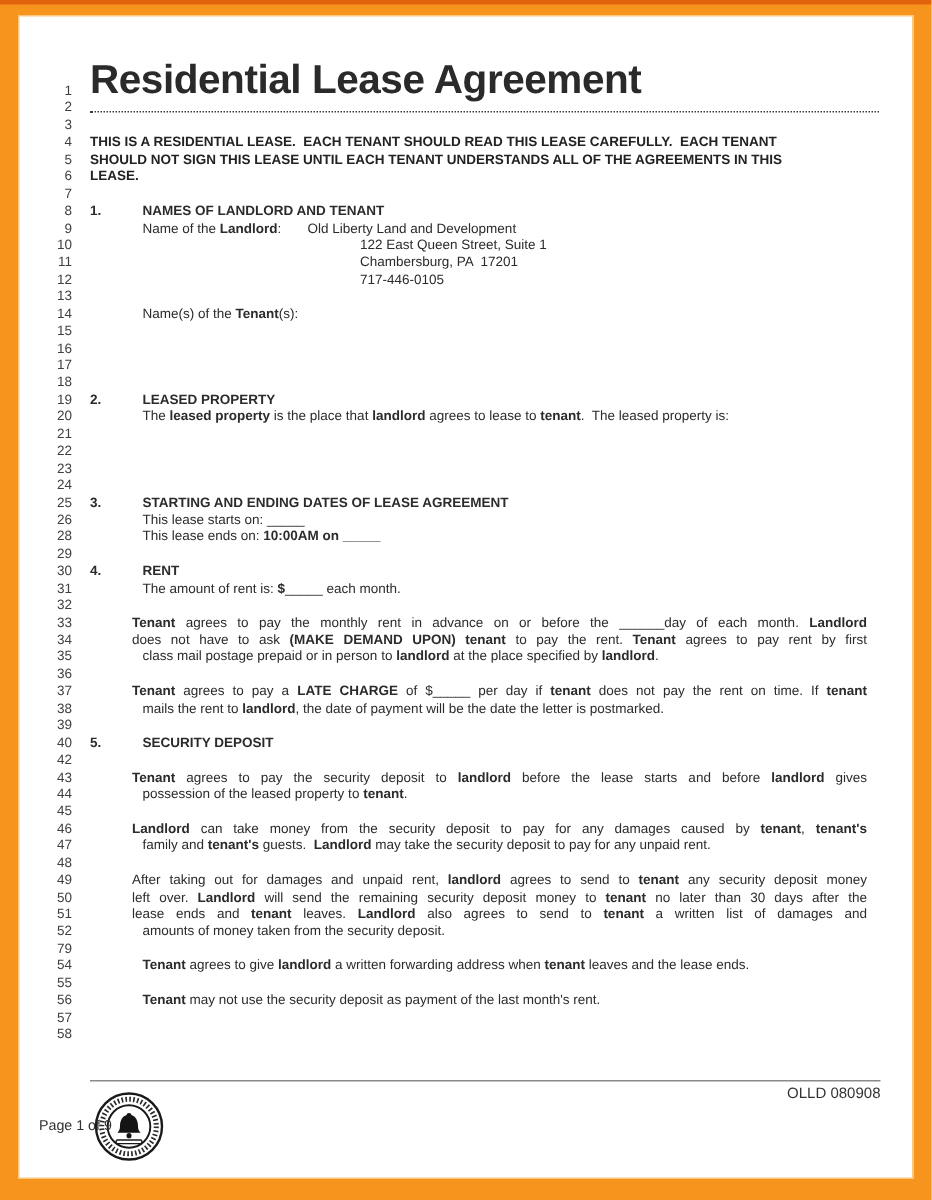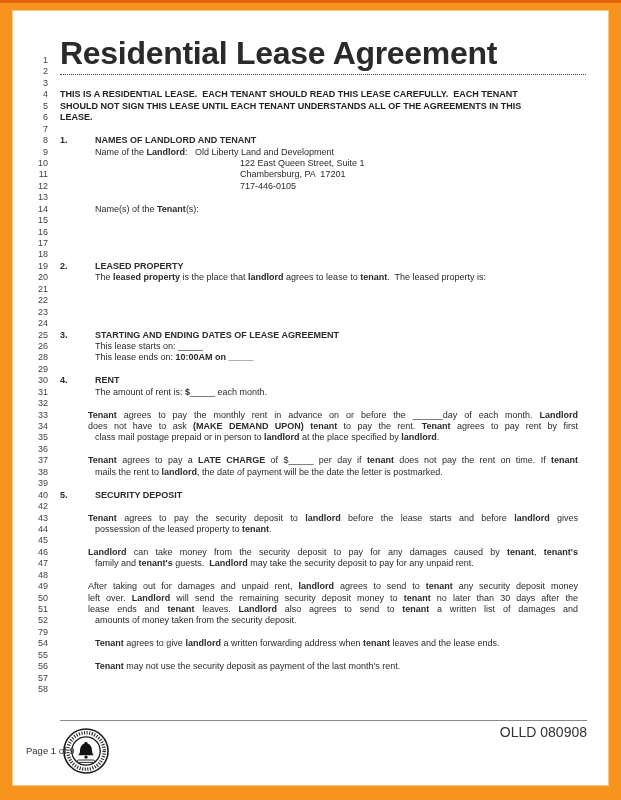--- a/index.html
+++ b/index.html
@@ -20,33 +20,33 @@
     width:36px;flex:0 0 36px;text-align:right;
     font-size:9px;line-height:11.45px;color:#3f3f3f;
   }
   .content{
     flex:1;margin-left:12px;position:relative;
     font-size:9px;line-height:11.45px;color:#2b2b2b;
   }
   .titlecell{overflow:visible;}
   .doc-title{
     position:absolute;bottom:-4px;left:0;white-space:nowrap;
-    font-size:32px;font-weight:bold;color:#2a2a2a;letter-spacing:-0.3px;
+    font-size:27px;font-weight:bold;color:#2a2a2a;letter-spacing:-0.3px;
   }
   .dotted-rule{height:8px;width:526px;border-bottom:1.5px dotted #3d3d3d;}
   .notice{font-weight:bold;width:517px;white-space:pre-wrap;color:#222;}
   .secnum{display:inline-block;width:35px;font-weight:bold;}
   .sechead{font-weight:bold;text-align:center;}
   .para{margin-left:35px;width:490px;white-space:pre-wrap;}
   .para.j{white-space:normal;text-align:justify;text-align-last:justify;margin-left:28px;}
   .para.addr{margin-left:180px;width:345px;}
-  .kv-value{position:absolute;left:135px;top:0;white-space:nowrap;}
+  .kv-value{position:absolute;left:145px;top:0;white-space:nowrap;}
   .b{font-weight:bold;}
   .footer-rule{position:absolute;left:48px;top:710px;width:527px;border-top:1px solid #8a8a8a;}
-  .doc-code{position:absolute;left:48px;top:714px;width:527px;text-align:right;font-size:14px;color:#333;}
+  .doc-code{position:absolute;left:48px;top:714px;width:527px;text-align:right;font-size:10px;color:#333;}
   .page-num{position:absolute;left:14px;top:735px;width:100%;text-align:left;font-size:9.5px;color:#333;}
   .seal{position:absolute;left:50px;top:717px;width:48px;height:48px;}
 </style>
 </head>
 <body>
 
 <div class="frame">
   <div class="frame-top-accent"></div>
   <div class="page">
 

